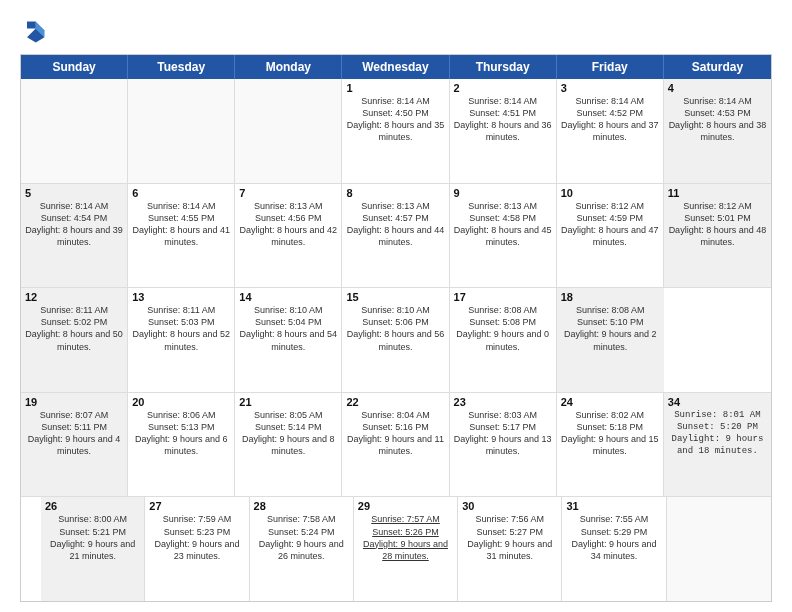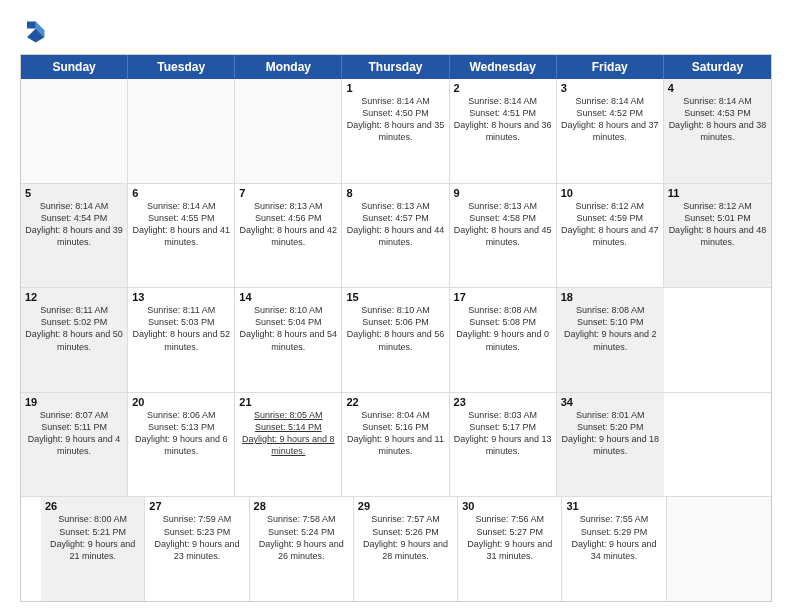--- a/index.html
+++ b/index.html
@@ -133,22 +133,22 @@
       <div class="main-title"></div>
       <div class="subtitle"></div>
     </div>
   </div>
 
   <div class="calendar">
     <div class="cal-header">
     <div class="cal-header-cell">Sunday</div>
         <div class="cal-header-cell">Tuesday</div>
         <div class="cal-header-cell">Monday</div>
+        <div class="cal-header-cell">Wednesday</div>
         <div class="cal-header-cell">Thursday</div>
-        <div class="cal-header-cell">Wednesday</div>
         <div class="cal-header-cell">Friday</div>
         <div class="cal-header-cell">Saturday</div>
       </div>
     <div class="cal-body">
     <div class="cal-row">
           <div class="cal-cell empty"></div>
           <div class="cal-cell empty"></div>
           <div class="cal-cell empty"></div>
           <div class="cal-cell">
             <span class="day-num">1</span>
@@ -265,39 +265,45 @@
 Daylight: 9 hours and 4 minutes.</div>
           </div>
           <div class="cal-cell">
             <span class="day-num">20</span>
             <div class="cell-text" style="white-space: pre-line;">Sunrise: 8:06 AM
 Sunset: 5:13 PM
 Daylight: 9 hours and 6 minutes.</div>
           </div>
           <div class="cal-cell">
             <span class="day-num">21</span>
-            <div class="cell-text" style="white-space: pre-line; text-decoration: underline;">Sunrise: 8:05 AM
+            <div class="cell-text" style="white-space: pre-line;">Sunrise: 8:05 AM
 Sunset: 5:14 PM
 Daylight: 9 hours and 8 minutes.</div>
           </div>
           <div class="cal-cell">
             <span class="day-num">22</span>
             <div class="cell-text" style="white-space: pre-line;">Sunrise: 8:04 AM
 Sunset: 5:16 PM
 Daylight: 9 hours and 11 minutes.</div>
           </div>
           <div class="cal-cell">
             <span class="day-num">23</span>
             <div class="cell-text" style="white-space: pre-line;">Sunrise: 8:03 AM
 Sunset: 5:17 PM
 Daylight: 9 hours and 13 minutes.</div>
           </div>
+          <div class="cal-cell">
+            <span class="day-num">24</span>
+            <div class="cell-text" style="white-space: pre-line;">Sunrise: 8:02 AM
+Sunset: 5:18 PM
+Daylight: 9 hours and 15 minutes.</div>
+          </div>
           <div class="cal-cell shaded">
             <span class="day-num">34</span>
-            <div class="cell-text" style="white-space: pre-line;">Sunrise: 8:01 AM
+            <div class="cell-text" style="white-space: pre-line; font-family: Liberation Mono, monospace;">Sunrise: 8:01 AM
 Sunset: 5:20 PM
 Daylight: 9 hours and 18 minutes.</div>
           </div>
         </div>
         <div class="cal-row">
           <div class="cal-cell shaded">
             <span class="day-num">26</span>
             <div class="cell-text" style="white-space: pre-line;">Sunrise: 8:00 AM
 Sunset: 5:21 PM
 Daylight: 9 hours and 21 minutes.</div>
@@ -309,21 +315,21 @@
 Daylight: 9 hours and 23 minutes.</div>
           </div>
           <div class="cal-cell">
             <span class="day-num">28</span>
             <div class="cell-text" style="white-space: pre-line;">Sunrise: 7:58 AM
 Sunset: 5:24 PM
 Daylight: 9 hours and 26 minutes.</div>
           </div>
           <div class="cal-cell">
             <span class="day-num">29</span>
-            <div class="cell-text" style="white-space: pre-line;">Sunrise: 7:57 AM
+            <div class="cell-text" style="white-space: pre-line; text-decoration: underline;">Sunrise: 7:57 AM
 Sunset: 5:26 PM
 Daylight: 9 hours and 28 minutes.</div>
           </div>
           <div class="cal-cell">
             <span class="day-num">30</span>
             <div class="cell-text" style="white-space: pre-line;">Sunrise: 7:56 AM
 Sunset: 5:27 PM
 Daylight: 9 hours and 31 minutes.</div>
           </div>
           <div class="cal-cell">

